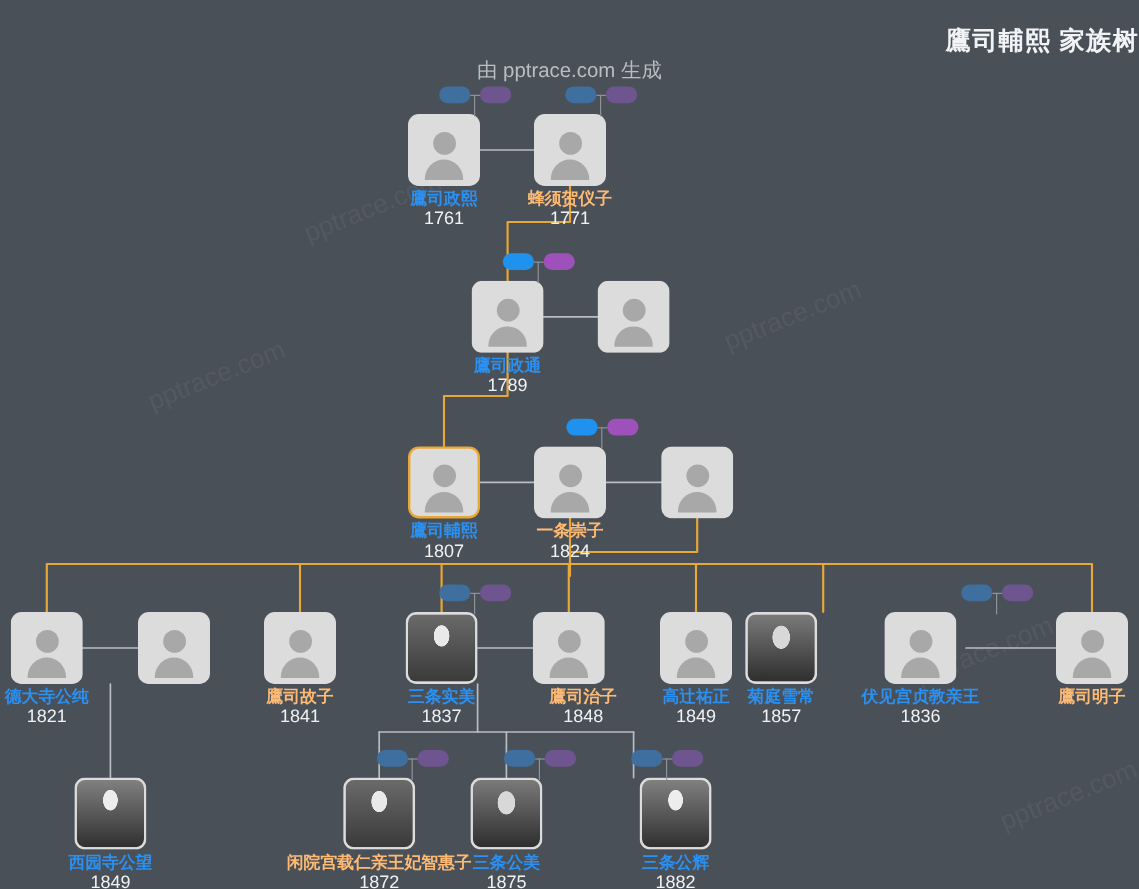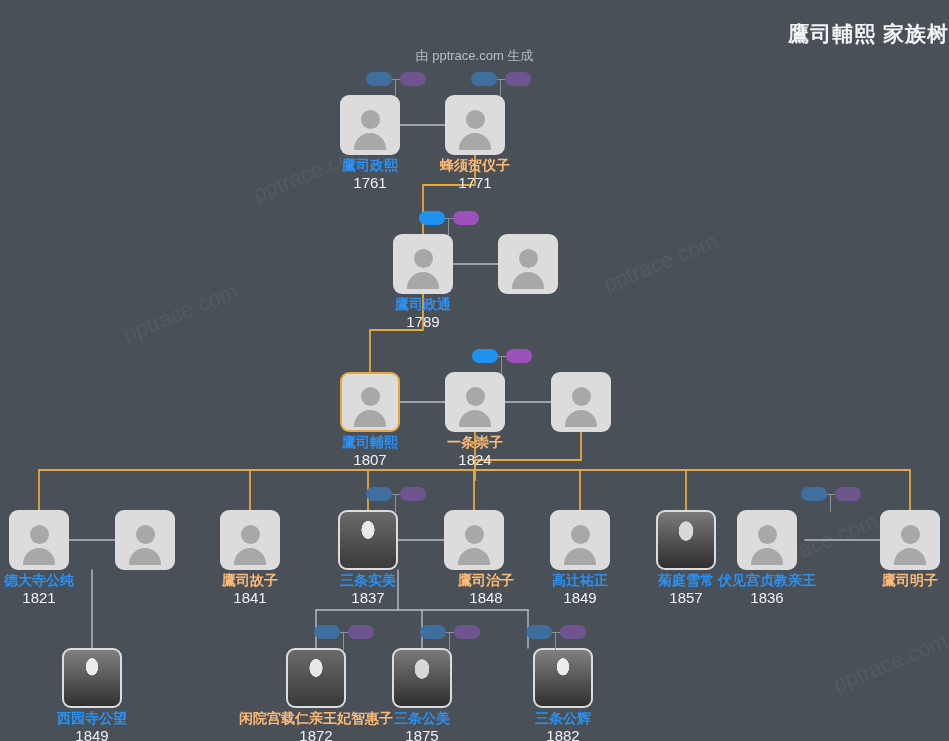--- a/index.html
+++ b/index.html
@@ -15,21 +15,21 @@
   
   #title {
     position: absolute; left: 0; top: 20px; width: 949px;
     text-align: right;
     font-size: 21px; font-weight: bold; color: #f2f3f5;
     letter-spacing: 1px;
   }
   #subtitle {
     position: absolute; left: 0; top: 47px; width: 949px;
     text-align: center;
-    font-size: 13px; color: #b9bdc4;
+    font-size: 17px; color: #b9bdc4;
   }
 
   
   .watermark {
     position: absolute;
     font-size: 22px; color: rgba(255,255,255,0.055);
     font-family: "Liberation Sans", sans-serif;
     transform: rotate(-22deg);
     pointer-events: none; user-select: none; white-space: nowrap;
   }
@@ -228,21 +228,21 @@
         <div class="year">1848</div>
       </div>
       <div class="node" style="left: 550px; top: 510px; width: 60px;">
         <div class="card">
           <div class="avatar-head"></div>
           <div class="avatar-body"></div>
         </div>
         <div class="label male">高辻祐正</div>
         <div class="year">1849</div>
       </div>
-      <div class="node" style="left: 656px; top: 510px; width: 60px;">
+      <div class="node" style="left: 621px; top: 510px; width: 60px;">
         <div class="card">
           <div class="photo" style="background: radial-gradient(at 50% 34%, rgb(216, 216, 216) 0px, rgb(216, 216, 216) 18%, rgba(0, 0, 0, 0) 19%), linear-gradient(rgb(122, 122, 122), rgb(46, 46, 46));"></div>
         </div>
         <div class="label male">菊庭雪常</div>
         <div class="year">1857</div>
       </div>
       <div class="node" style="left: 737px; top: 510px; width: 60px;">
         <div class="card">
           <div class="avatar-head"></div>
           <div class="avatar-body"></div>

